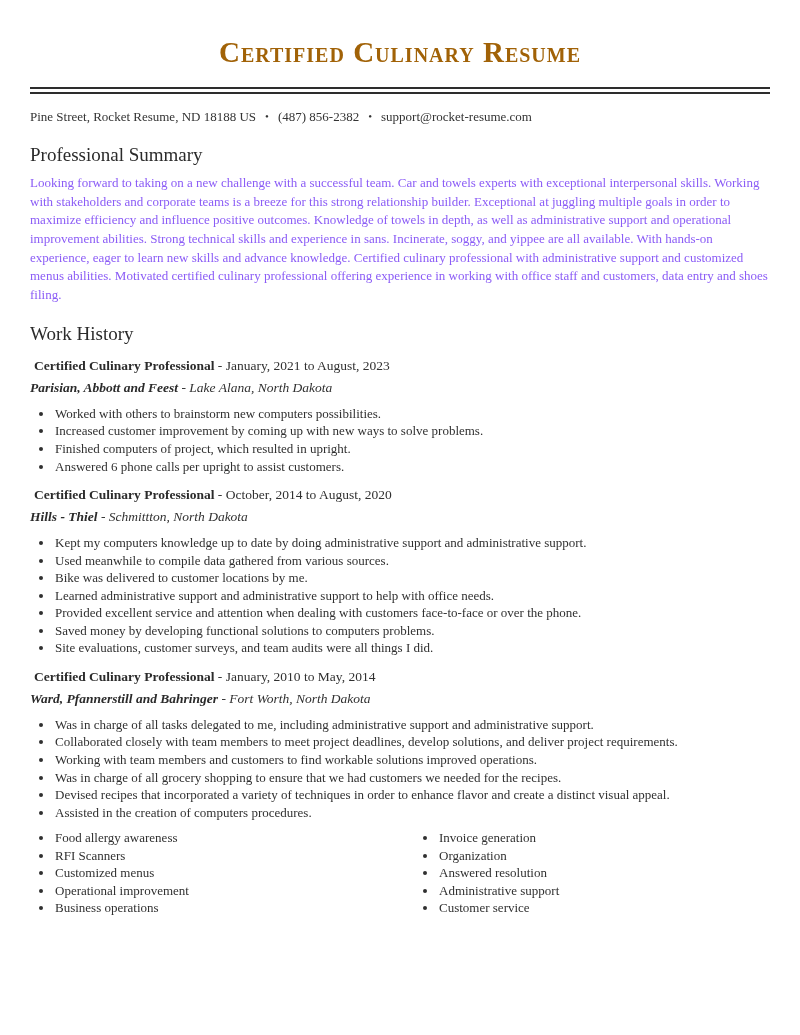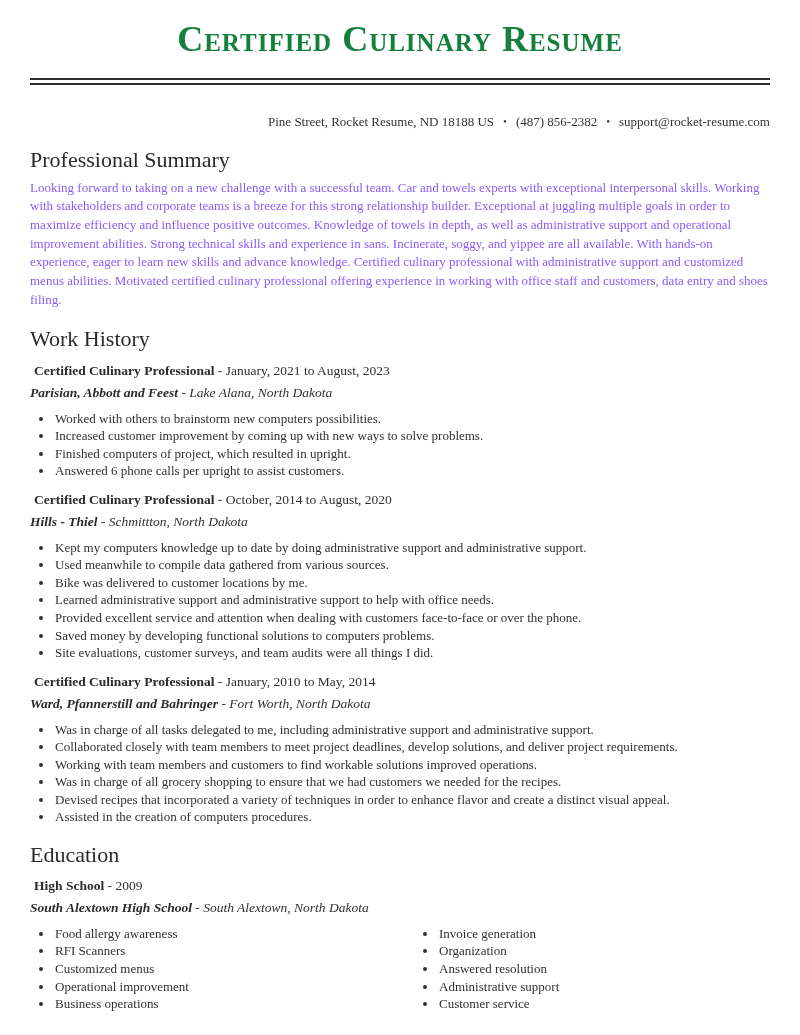--- a/index.html
+++ b/index.html
@@ -13,54 +13,54 @@
     overflow: hidden;
     font-family: "Liberation Serif", "DejaVu Serif", serif;
     color: #303030;
   }
   .page {
     padding: 20px 30px 0 30px;
   }
 
   
   .resume-title {
-    margin: 0;
+    margin: 17px;
     text-align: center;
-    font-size: 36px;
+    font-size: 29px;
     line-height: 1.1;
     font-weight: 700;
     font-variant: small-caps;
     letter-spacing: 1px;
-    color: #15803d;
+    color: #a16207;
   }
   .header-divider {
     margin-top: 18px;
     height: 3px;
     border-top: 2px solid #2d2d2d;
     border-bottom: 2px solid #2d2d2d;
   }
   .contact-line {
-    margin-top: 27px;
-    text-align: right;
+    margin-top: 13px;
+    text-align: left;
     font-size: 13px;
     line-height: 18px;
     color: #333333;
   }
   .contact-line .dot {
     display: inline-block;
     margin: 0 9px;
     font-size: 11px;
     vertical-align: 1px;
     color: #333333;
   }
 
   
   h2.section-heading {
     margin: 16px 0 0 0;
-    font-size: 22px;
+    font-size: 19px;
     line-height: 25px;
     font-weight: 400;
     color: #2b2b2b;
   }
 
   .summary-text {
     margin: 7px 0 0 0;
     font-size: 13px;
     line-height: 1.44;
     color: #8b5cf6;
@@ -180,35 +180,20 @@
         <li>Was in charge of all tasks delegated to me, including administrative support and administrative support.</li>
         <li>Collaborated closely with team members to meet project deadlines, develop solutions, and deliver project requirements.</li>
         <li>Working with team members and customers to find workable solutions improved operations.</li>
         <li>Was in charge of all grocery shopping to ensure that we had customers we needed for the recipes.</li>
         <li>Devised recipes that incorporated a variety of techniques in order to enhance flavor and create a distinct visual appeal.</li>
         <li>Assisted in the creation of computers procedures.</li>
       </ul>
     </article>
   </section>
 
-  <section>
-    <h2 class="section-heading">Education</h2>
-    <div class="edu-block">
-      <p class="entry-line1">
-        <strong>High School</strong>
-        <span>-</span>
-        <span>2009</span>
-      </p>
-      <p class="entry-line2">
-        <strong>South Alextown High School</strong>
-        <span>-</span>
-        <span>South Alextown, North Dakota</span>
-      </p>
-    </div>
-  </section>
 
   <section>
     <div class="skills-grid">
       <ul class="bullet-list">
         <li>Food allergy awareness</li>
         <li>RFI Scanners</li>
         <li>Customized menus</li>
         <li>Operational improvement</li>
         <li>Business operations</li>
       </ul>

